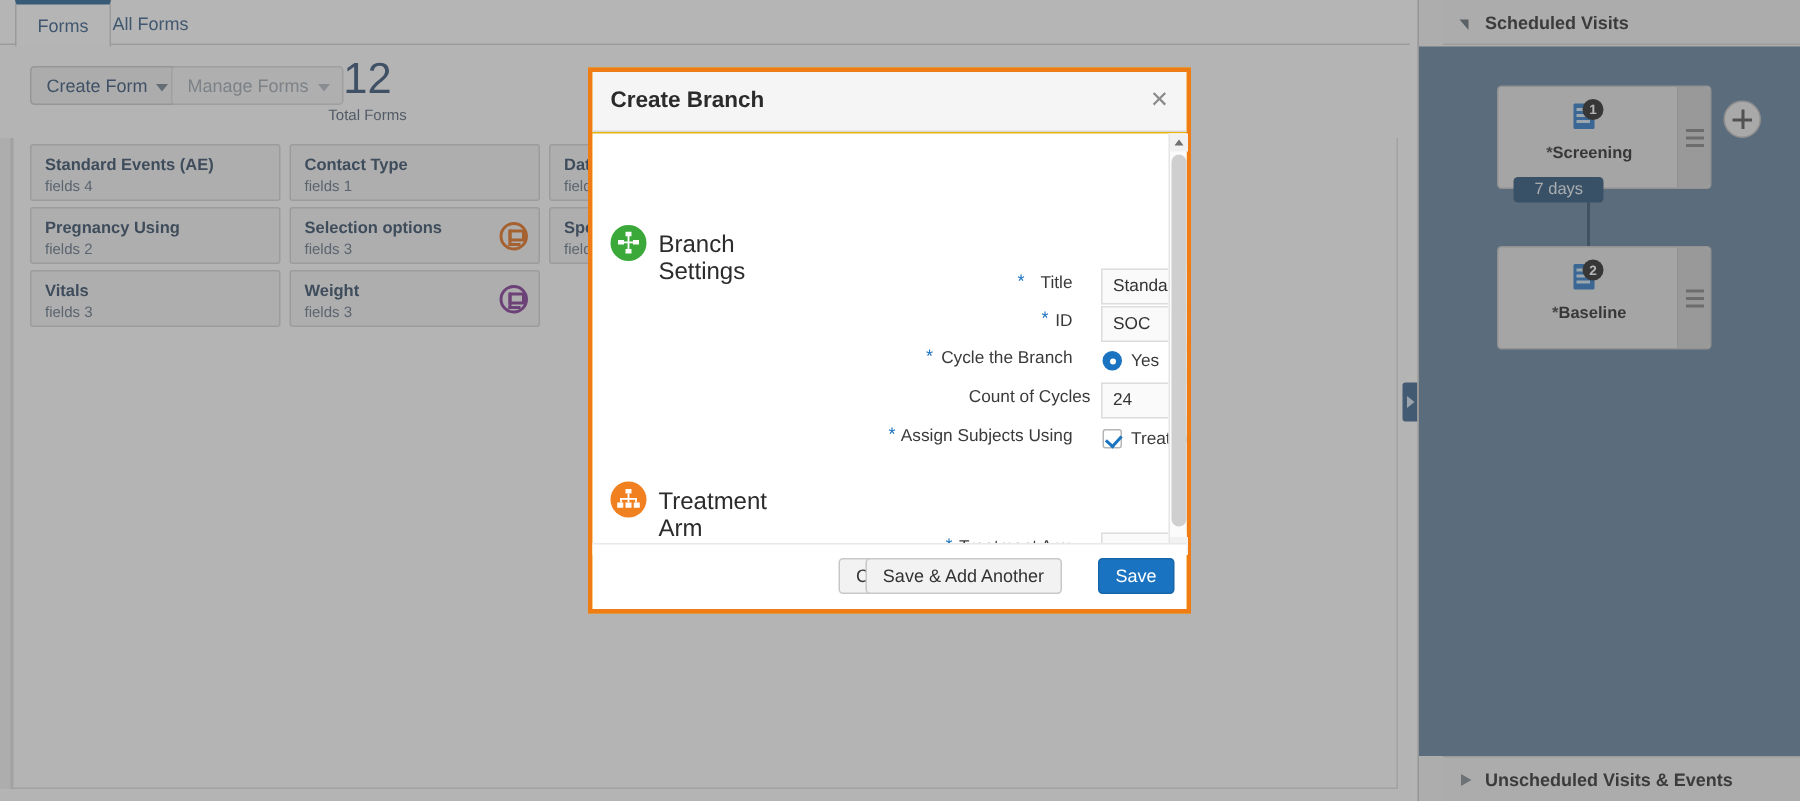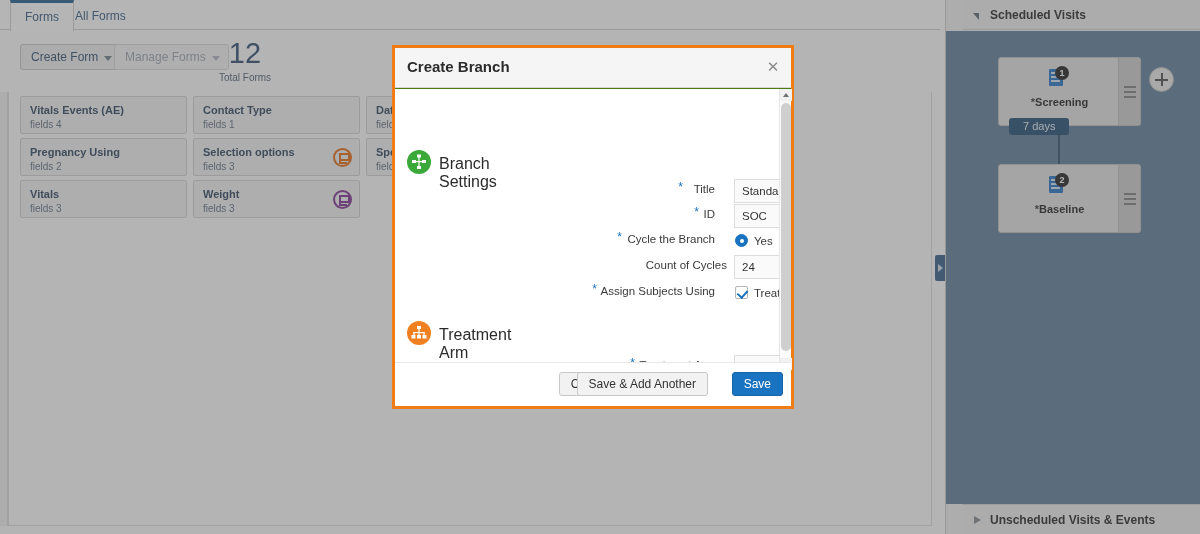--- a/index.html
+++ b/index.html
@@ -182,21 +182,21 @@
   .add-btn::after  { left:10.5px; top:5px; width:2px; height:13px; }
 
   
   .dimmer {
     position: absolute; inset: 0; background: rgba(92,92,92,0.45); pointer-events:none;
   }
 
   
   .modal {
     position: absolute; left: 392px; top: 45px; width: 402px; height: 364px;
-    background: #4d7c0f; border: 3px solid #f07c15;
+    background: #eab308; border: 3px solid #f07c15;
   }
   .modal-header {
     position: relative; height: 40px; background: #f5f5f5;
     border-bottom: 1px solid #d8d8d8;
   }
   .modal-title {
     position: absolute; left: 12px; top: 10px;
     font-size: 15px; font-weight: bold; color: #2b2b2b;
   }
   .modal-close {
@@ -319,21 +319,21 @@
           <div class="total-num">12</div>
           <div class="total-lbl">Total Forms</div>
         </div>
       </div>
 
       <div class="v-scroll-left"></div>
       <div class="content-frame"></div>
 
       <div class="cards">
         <div class="card" style="left:0px;top:0px">
-          <div class="card-title">Vitals Events (AE)</div>
+          <div class="card-title">Standard Events (AE)</div>
           <div class="card-sub">fields 4</div>
         </div>
         <div class="card" style="left:173px;top:0px">
           <div class="card-title">Contact Type</div>
           <div class="card-sub">fields 1</div>
         </div>
         <div class="card" style="left:346px;top:0px">
           <div class="card-title">Date</div>
           <div class="card-sub">fields</div>
         </div>

